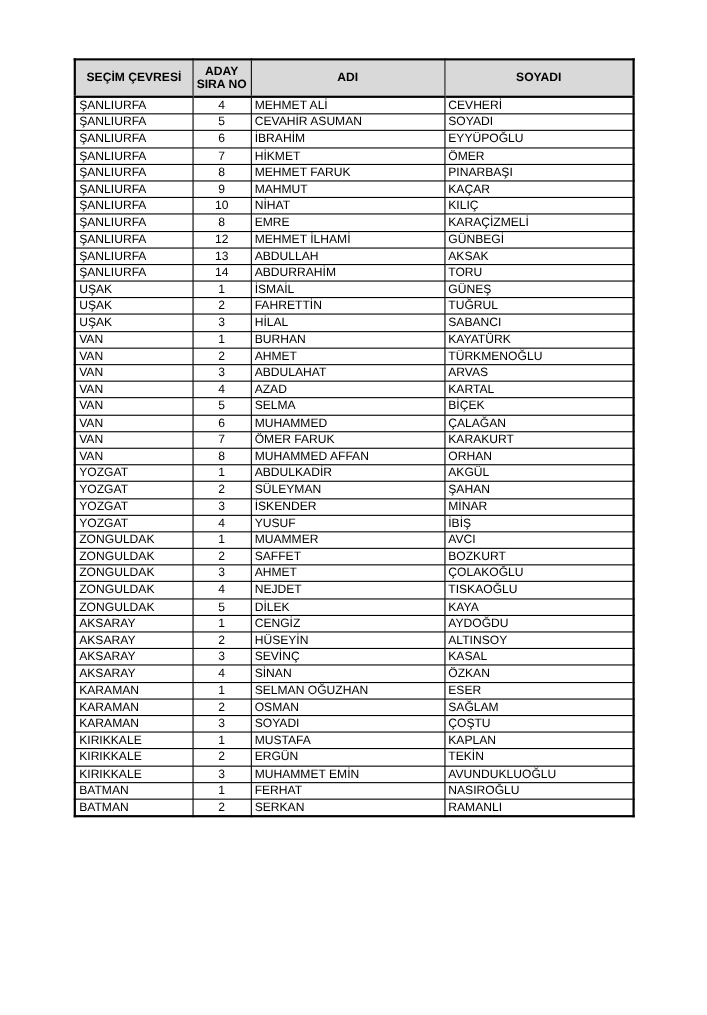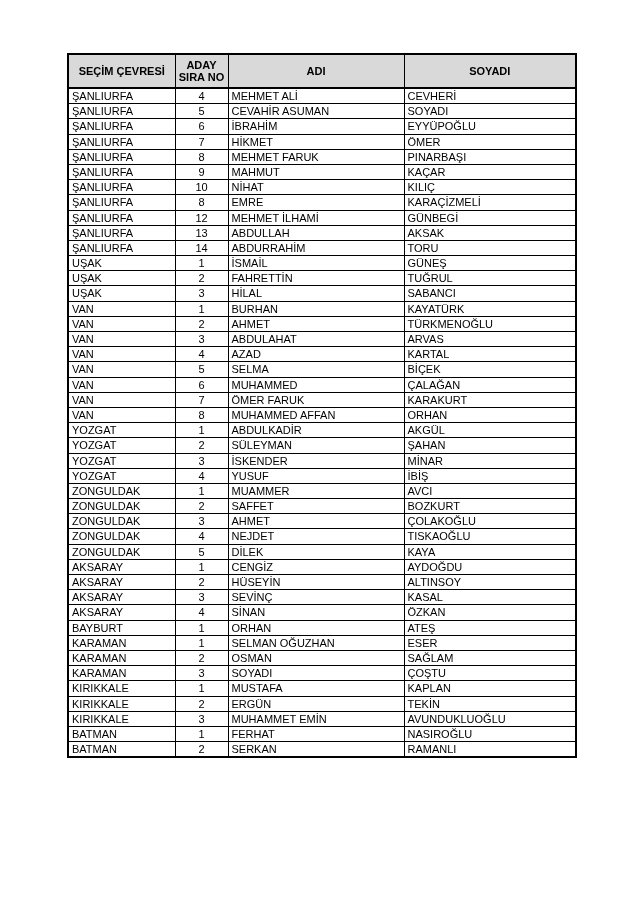--- a/index.html
+++ b/index.html
@@ -283,26 +283,20 @@
           <td>SEVİNÇ</td>
           <td>KASAL</td>
         </tr>
         <tr>
           <td>AKSARAY</td>
           <td>4</td>
           <td>SİNAN</td>
           <td>ÖZKAN</td>
         </tr>
         <tr>
-          <td>BAYBURT</td>
-          <td>1</td>
-          <td>ORHAN</td>
-          <td>ATEŞ</td>
-        </tr>
-        <tr>
           <td>KARAMAN</td>
           <td>1</td>
           <td>SELMAN OĞUZHAN</td>
           <td>ESER</td>
         </tr>
         <tr>
           <td>KARAMAN</td>
           <td>2</td>
           <td>OSMAN</td>
           <td>SAĞLAM</td>

